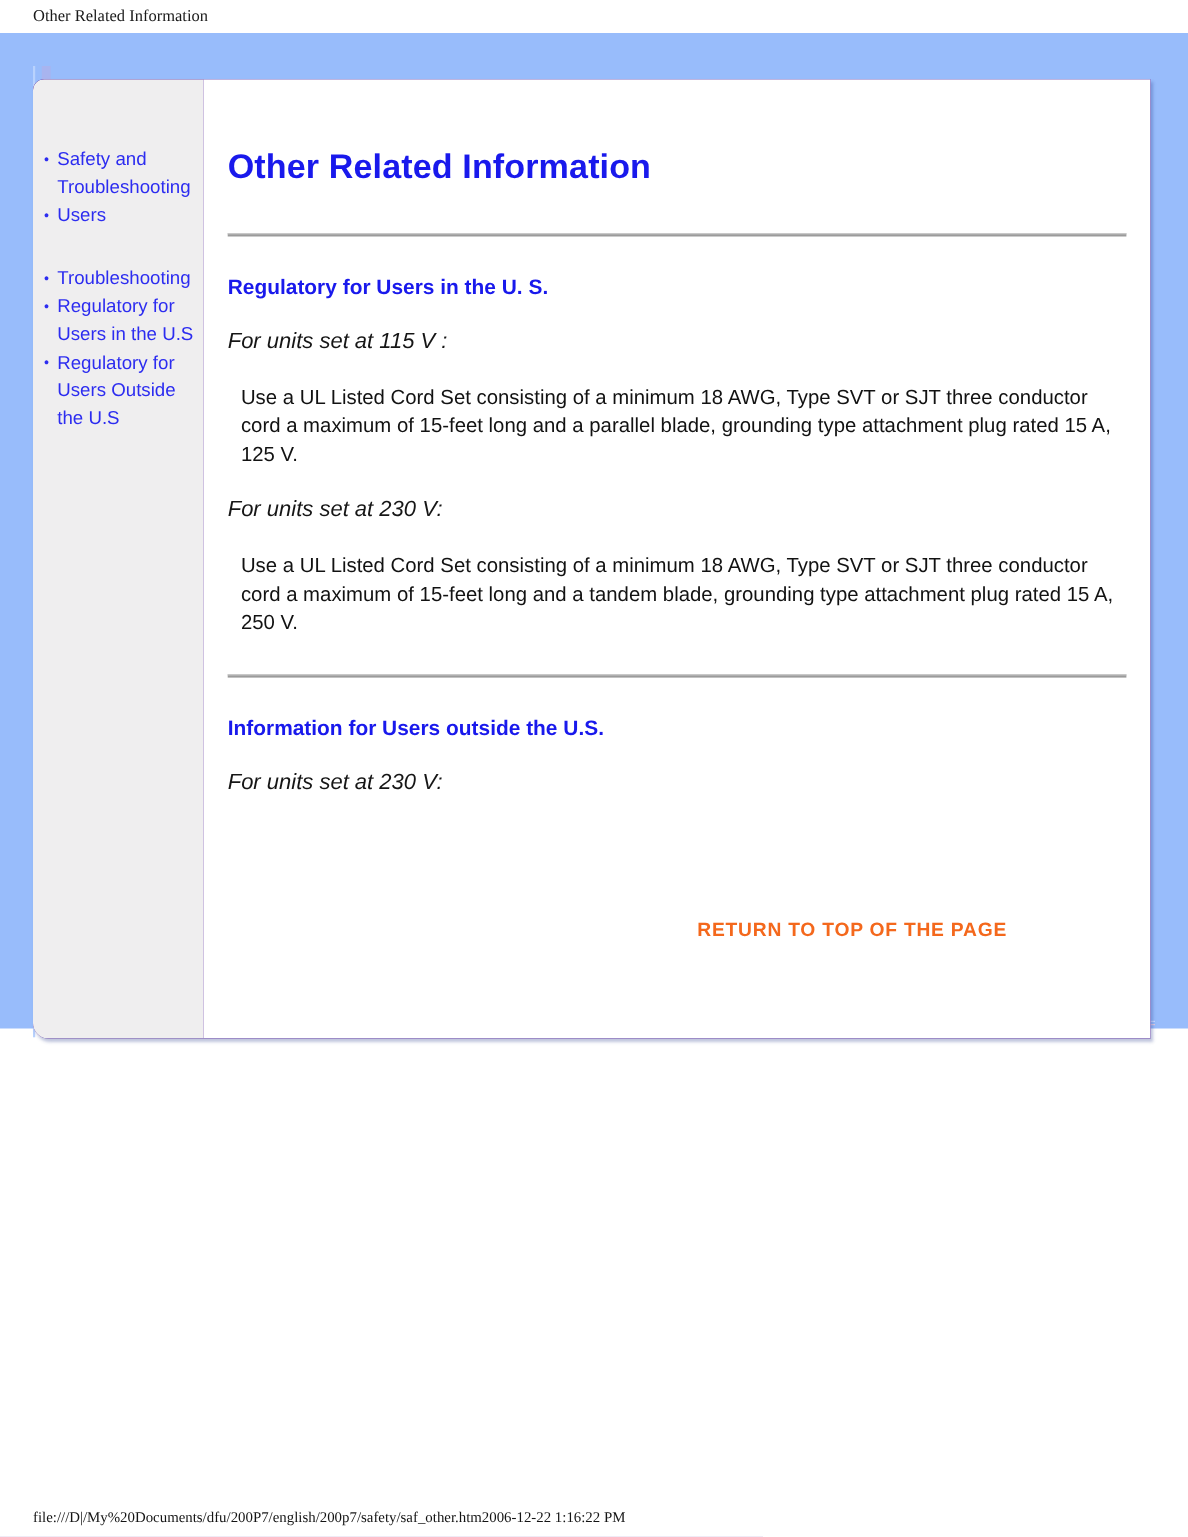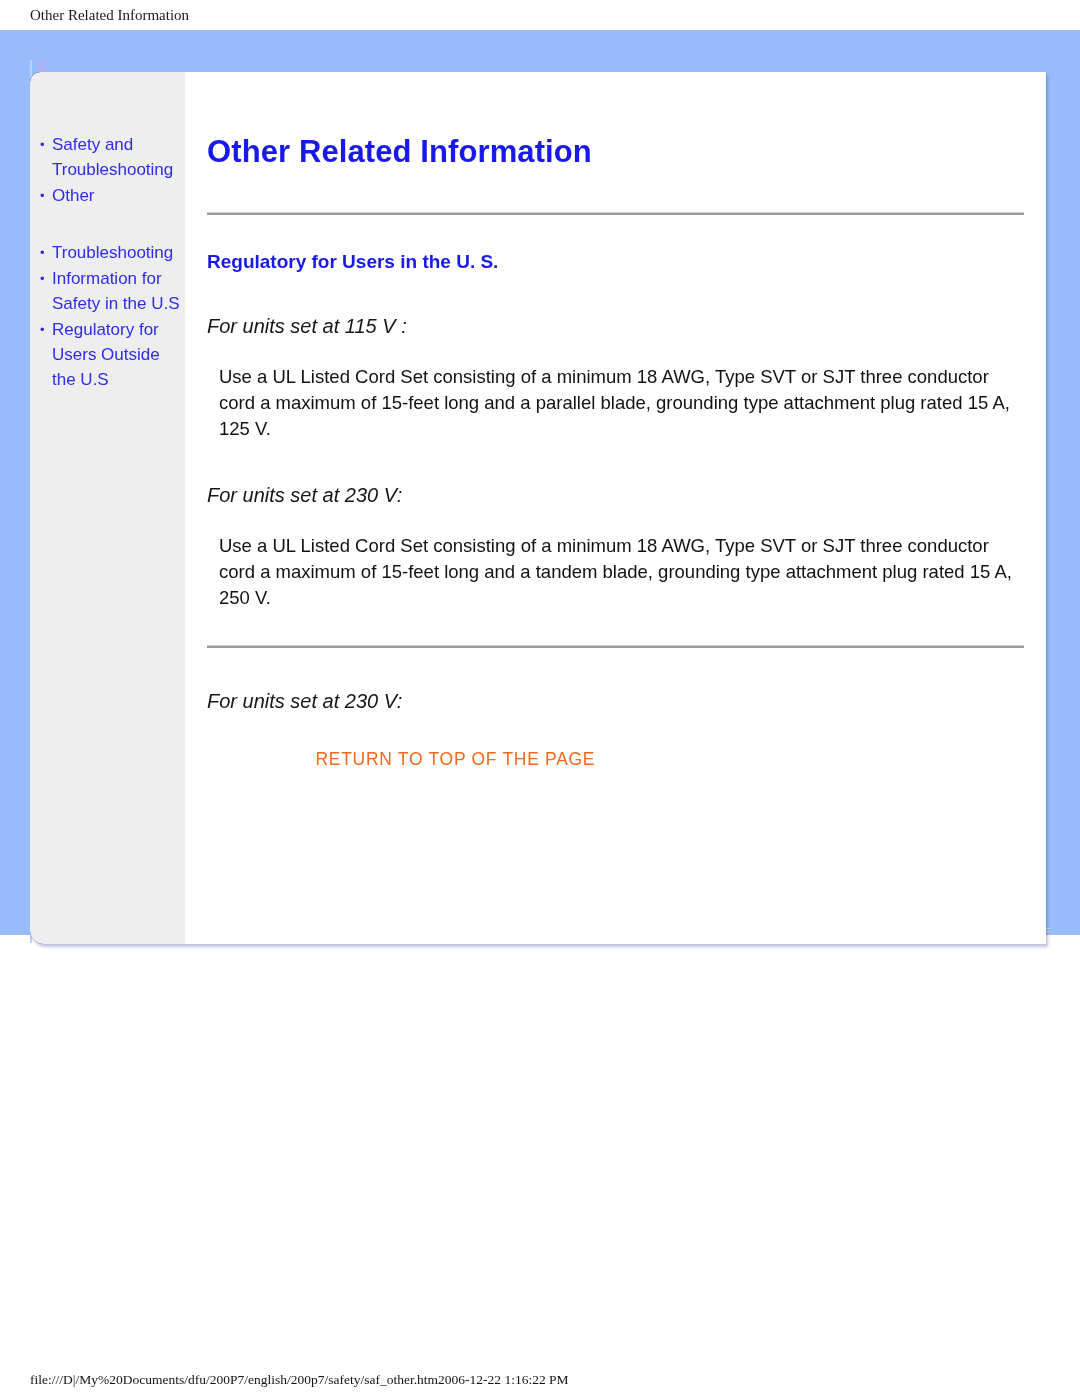--- a/index.html
+++ b/index.html
@@ -150,41 +150,42 @@
   .section-heading {
     color: #1919ec;
     font-size: 19px;
     font-weight: bold;
     margin: 36px 0 0 0;
   }
   .sub-heading {
     font-size: 20px;
     font-style: italic;
     color: #161616;
-    margin: 42px 0 0 0;
+    margin: 26px 0 0 0;
     font-weight: normal;
   }
   .body-text {
     font-size: 18.5px;
     line-height: 26px;
     color: #121212;
     margin: 26px 0 0 12px;
     max-width: 845px;
   }
   .spacer-lg { height: 34px; }
 
   .return-link {
     display: block;
-    text-align: left;
+    text-align: right;
     color: #f4681c;
     font-size: 17.5px;
     letter-spacing: 0.7px;
-    margin: 36px auto 0 auto;
+    margin: 112px auto 0 auto;
     width: 600px;
     cursor: pointer;
+    font-weight: bold;
   }
 
   
   .footer-path {
     position: absolute;
     left: 30px;
     top: 1372px;
     font-family: "Liberation Serif", serif;
     font-size: 13.5px;
     color: #141414;
@@ -201,26 +202,26 @@
   <div class="frame-left-lavender"></div>
   <div class="frame-bottom-rule"></div>
   <div class="frame-bottom-rule2"></div>
 
   <div class="card">
 
     <nav class="sidebar">
 
       <ul class="nav-group">
         <li class="nav-item">Safety and Troubleshooting</li>
-        <li class="nav-item">Other</li>
+        <li class="nav-item">Users</li>
       </ul>
 
       <ul class="nav-group spaced">
         <li class="nav-item">Troubleshooting</li>
-        <li class="nav-item">Information for Safety in the U.S</li>
+        <li class="nav-item">Regulatory for Users in the U.S</li>
         <li class="nav-item">Regulatory for Users Outside the U.S</li>
       </ul>
 
     </nav>
 
     <main class="content">
 
       <h1 class="page-title">Other Related Information</h1>
 
       <div class="rule"></div>
@@ -231,20 +232,21 @@
 
       <p class="body-text">Use a UL Listed Cord Set consisting of a minimum 18 AWG, Type SVT or SJT three conductor cord a maximum of 15-feet long and a parallel blade, grounding type attachment plug rated 15 A, 125 V.</p>
 
       <h3 class="sub-heading">For units set at 230 V:</h3>
 
       <p class="body-text">Use a UL Listed Cord Set consisting of a minimum 18 AWG, Type SVT or SJT three conductor cord a maximum of 15-feet long and a tandem blade, grounding type attachment plug rated 15 A, 250 V.</p>
 
       <div class="spacer-lg"></div>
       <div class="rule"></div>
 
+      <h2 class="section-heading">Information for Users outside the U.S.</h2>
 
       <h3 class="sub-heading">For units set at 230 V:</h3>
 
 
       <a class="return-link">RETURN TO TOP OF THE PAGE</a>
 
     </main>
   </div>
 </div>
 

